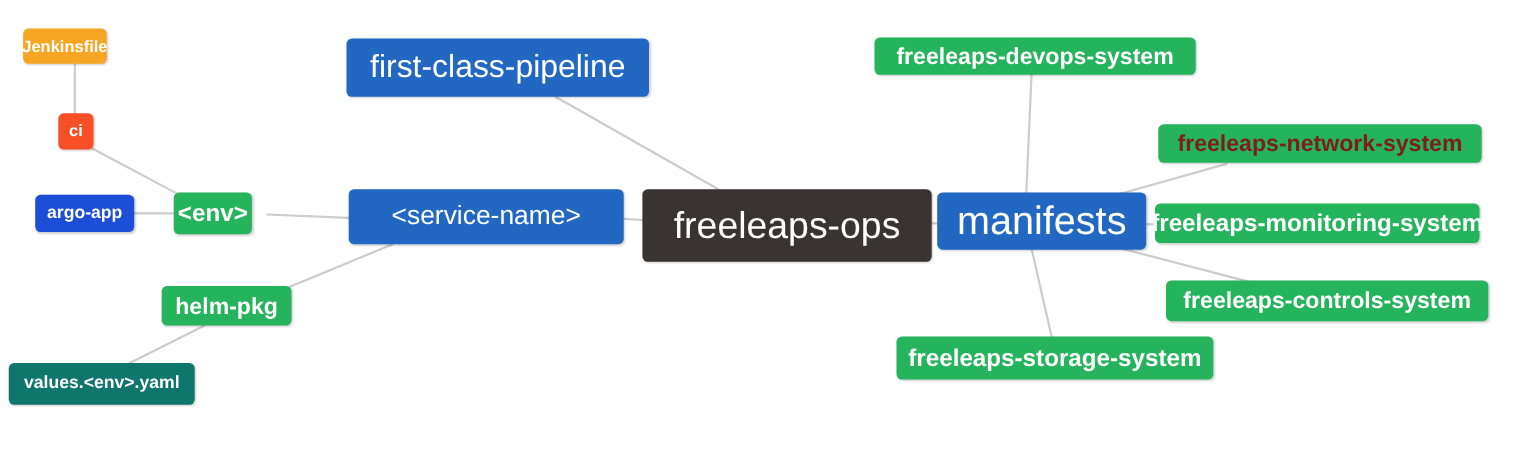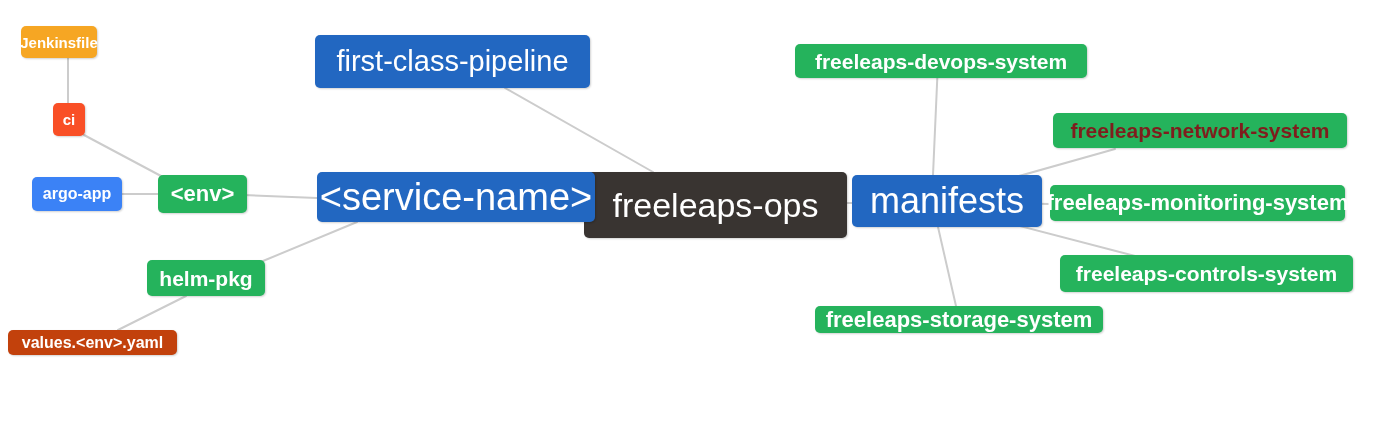--- a/index.html
+++ b/index.html
@@ -58,26 +58,26 @@
       <line x1="847" y1="203" x2="852" y2="203" stroke="#cccccc" stroke-width="2" stroke-linecap="round"></line>
       <line x1="933" y1="175" x2="938" y2="62" stroke="#cccccc" stroke-width="2" stroke-linecap="round"></line>
       <line x1="1012" y1="178" x2="1115" y2="149" stroke="#cccccc" stroke-width="2" stroke-linecap="round"></line>
       <line x1="1010" y1="203" x2="1050" y2="204" stroke="#cccccc" stroke-width="2" stroke-linecap="round"></line>
       <line x1="1012" y1="224" x2="1135" y2="256" stroke="#cccccc" stroke-width="2" stroke-linecap="round"></line>
       <line x1="938" y1="227" x2="956" y2="306" stroke="#cccccc" stroke-width="2" stroke-linecap="round"></line>
     </svg>
 
 <div class="node lvl-root" style="left: 584px; top: 172px; width: 263px; height: 66px; font-size: 34px; background: rgb(57, 52, 49); color: rgb(255, 255, 255);">freeleaps-ops</div>
     <div class="node lvl-branch" style="left: 315px; top: 35px; width: 275px; height: 53px; font-size: 29px; background: rgb(34, 103, 193); color: rgb(255, 255, 255); text-align: right;">first-class-pipeline</div>
-    <div class="node lvl-branch" style="left: 317px; top: 172px; width: 278px; height: 50px; font-size: 38px; background: rgb(34, 103, 193); color: rgb(255, 255, 255);">&lt;service-name&gt;</div>
+    <div class="node lvl-branch" style="left: 317px; top: 172px; width: 250px; height: 50px; font-size: 24px; background: rgb(34, 103, 193); color: rgb(255, 255, 255);">&lt;service-name&gt;</div>
     <div class="node lvl-branch" style="left: 852px; top: 175px; width: 190px; height: 52px; font-size: 36px; background: rgb(34, 103, 193); color: rgb(255, 255, 255);">manifests</div>
-    <div class="node lvl-sub" style="left: 158px; top: 175px; width: 89px; height: 38px; font-size: 22px; background: rgb(37, 179, 92); color: rgb(255, 255, 255);">&lt;env&gt;</div>
+    <div class="node lvl-sub" style="left: 158px; top: 175px; width: 71px; height: 38px; font-size: 22px; background: rgb(37, 179, 92); color: rgb(255, 255, 255);">&lt;env&gt;</div>
     <div class="node lvl-sub" style="left: 147px; top: 260px; width: 118px; height: 36px; font-size: 21px; background: rgb(37, 179, 92); color: rgb(255, 255, 255);">helm-pkg</div>
     <div class="node lvl-leaf" style="left: 53px; top: 103px; width: 32px; height: 33px; font-size: 15px; background: rgb(249, 79, 38); color: rgb(255, 255, 255);">ci</div>
     <div class="node lvl-leaf" style="left: 21px; top: 26px; width: 76px; height: 32px; font-size: 15px; background: rgb(246, 166, 35); color: rgb(255, 255, 255);">Jenkinsfile</div>
-    <div class="node lvl-leaf" style="left: 32px; top: 177px; width: 90px; height: 34px; font-size: 16px; background: #3b82f6; color: rgb(255, 255, 255); text-align: right;">argo-app</div>
-    <div class="node lvl-leaf" style="left: 8px; top: 330px; width: 169px; height: 25px; font-size: 16px; background: #c2410c; color: rgb(255, 255, 255);">values.&lt;env&gt;.yaml</div>
-    <div class="node lvl-sub" style="left: 795px; top: 44px; width: 292px; height: 34px; font-size: 21px; background: rgb(37, 179, 92); color: rgb(255, 255, 255);">freeleaps-devops-system</div>
+    <div class="node lvl-leaf" style="left: 32px; top: 177px; width: 90px; height: 34px; font-size: 16px; background: #1d4ed8; color: rgb(255, 255, 255); text-align: right;">argo-app</div>
+    <div class="node lvl-leaf" style="left: 8px; top: 330px; width: 169px; height: 38px; font-size: 16px; background: #0f766e; color: rgb(255, 255, 255);">values.&lt;env&gt;.yaml</div>
+    <div class="node lvl-sub" style="left: 795px; top: 34px; width: 292px; height: 34px; font-size: 21px; background: rgb(37, 179, 92); color: rgb(255, 255, 255);">freeleaps-devops-system</div>
     <div class="node lvl-sub" style="left: 1053px; top: 113px; width: 294px; height: 35px; font-size: 21px; background: rgb(37, 179, 92); color: #7f1d1d;">freeleaps-network-system</div>
     <div class="node lvl-sub" style="left: 1050px; top: 185px; width: 295px; height: 36px; font-size: 22px; background: rgb(37, 179, 92); color: rgb(255, 255, 255);">freeleaps-monitoring-system</div>
     <div class="node lvl-sub" style="left: 1060px; top: 255px; width: 293px; height: 37px; font-size: 21px; background: rgb(37, 179, 92); color: rgb(255, 255, 255);">freeleaps-controls-system</div>
-    <div class="node lvl-sub" style="left: 815px; top: 306px; width: 288px; height: 27px; font-size: 22px; background: rgb(37, 179, 92); color: rgb(255, 255, 255);">freeleaps-storage-system</div>
+    <div class="node lvl-sub" style="left: 815px; top: 306px; width: 288px; height: 39px; font-size: 22px; background: rgb(37, 179, 92); color: rgb(255, 255, 255);">freeleaps-storage-system</div>
   </div>
 
 </body></html>

